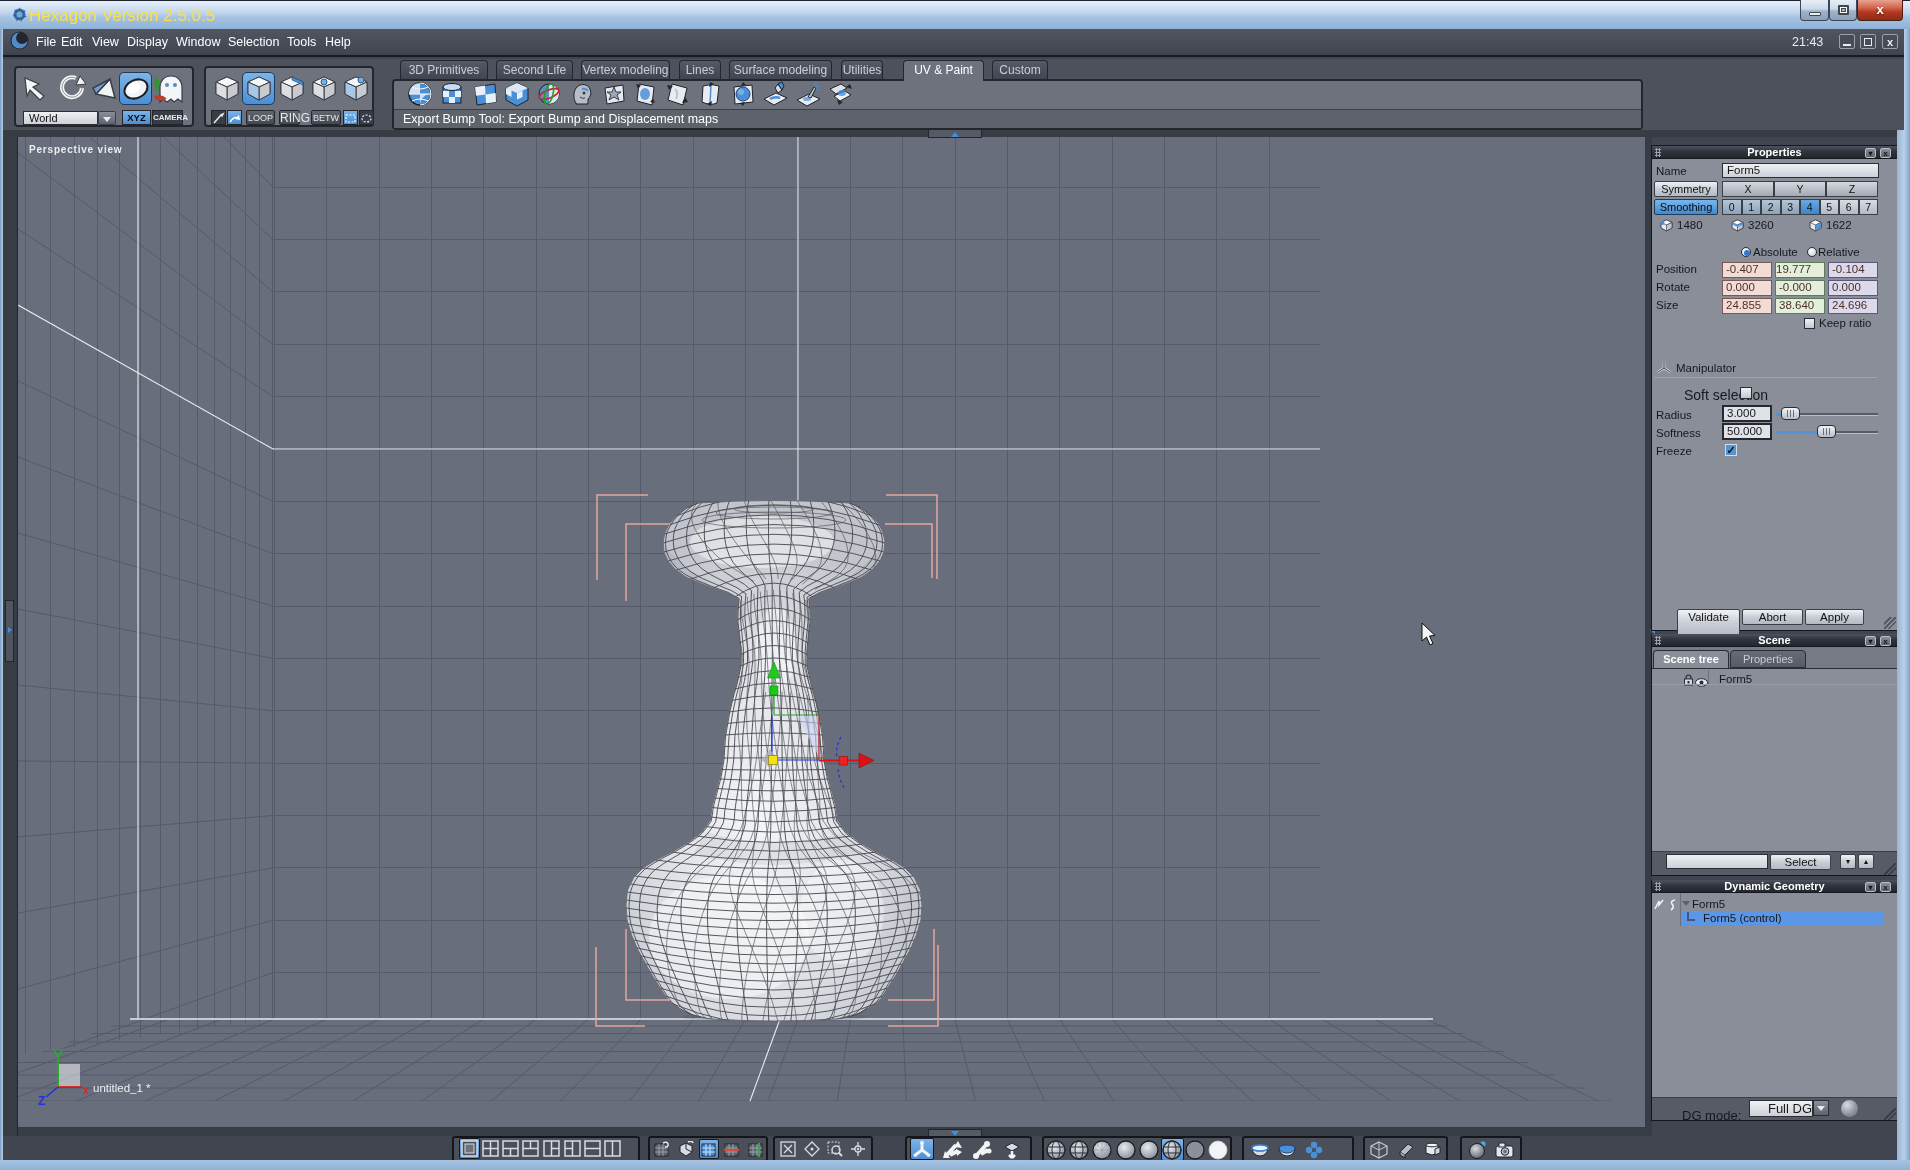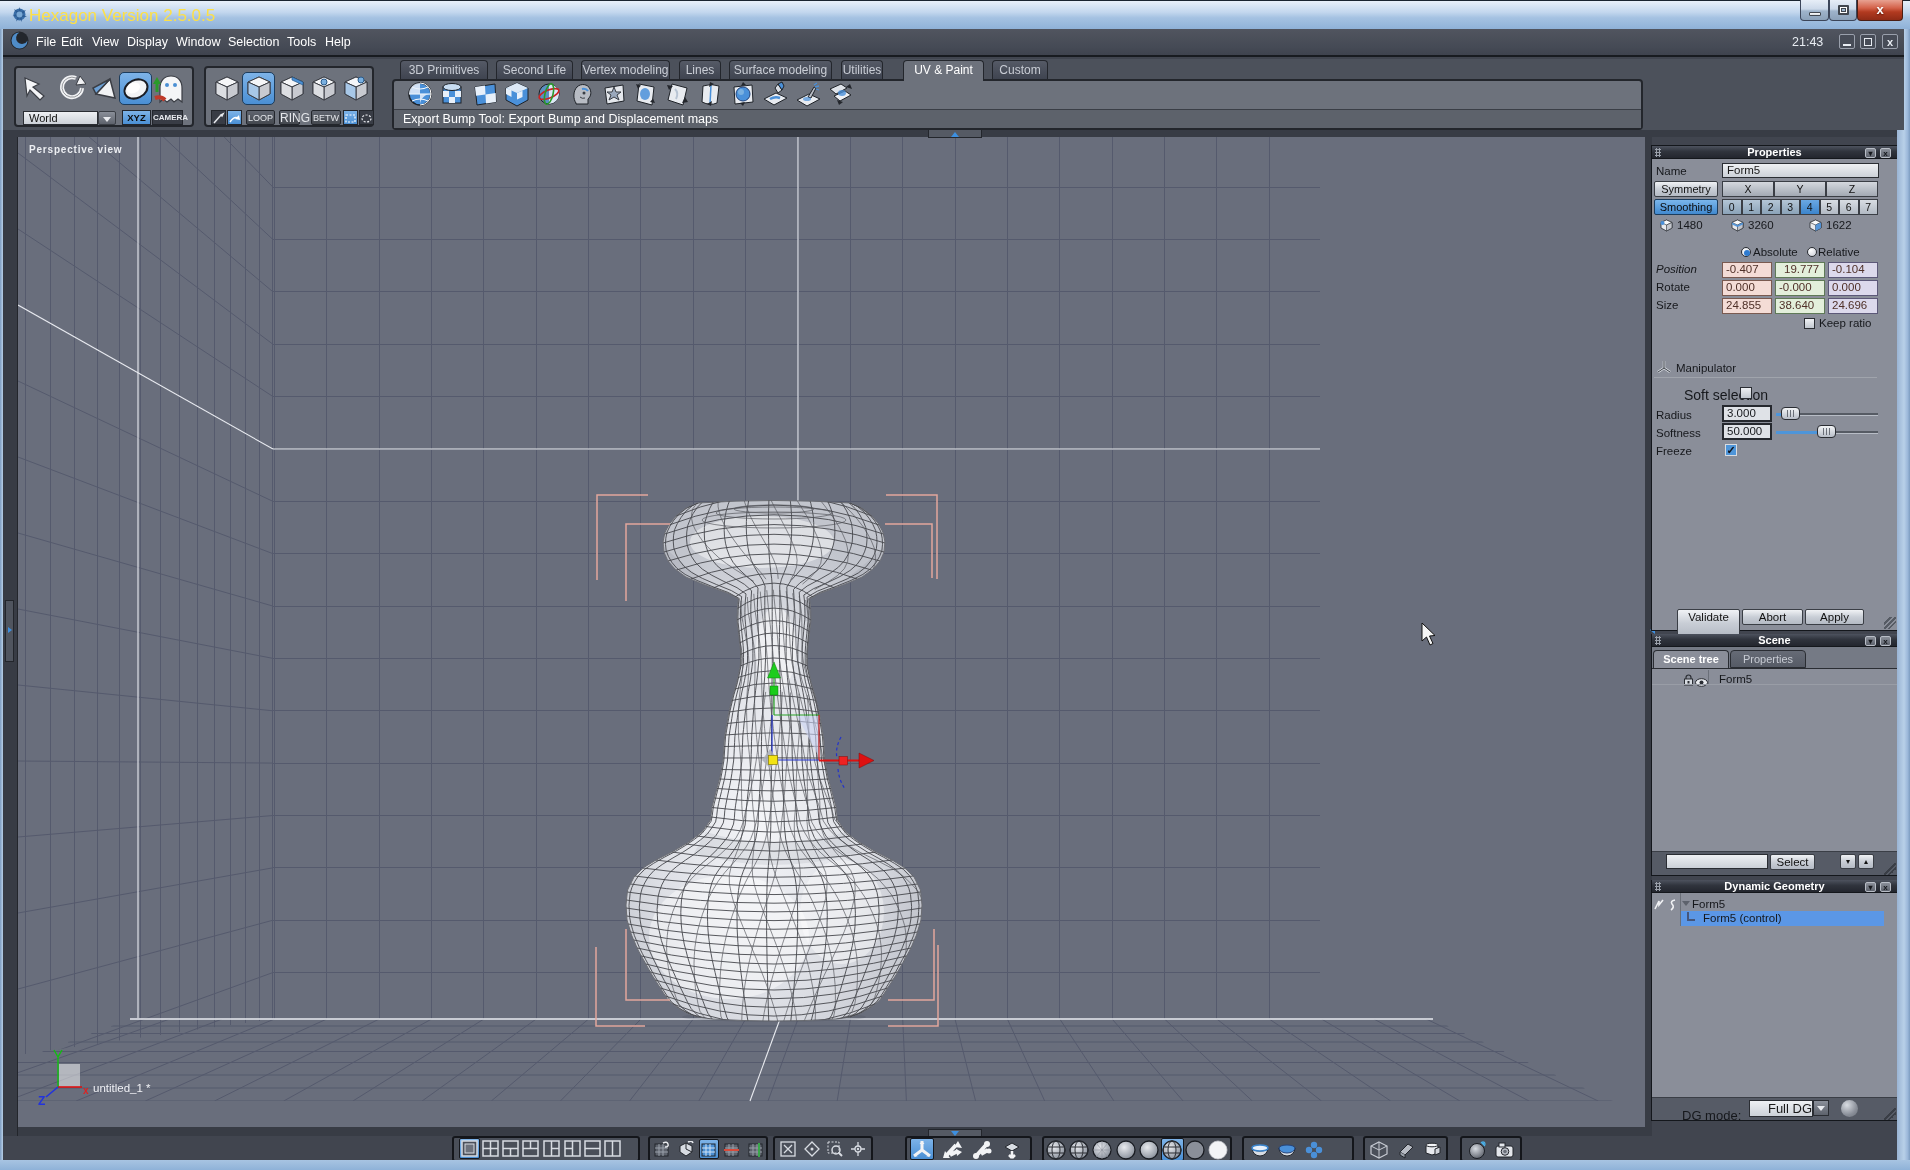--- a/index.html
+++ b/index.html
@@ -365,23 +365,23 @@
       <polygon points="6.5,6 12,3.5 12,9 6.5,12" fill="#c2c5cc" stroke="#2a2d33" stroke-width="0.6"></polygon>
       <polygon points="6.5,6 12,3.5 12,9 6.5,12" fill="#4a90d9" opacity="0.9"></polygon>
     </svg></div>
 <div class="abs" style="left:1826px;top:219px;font-size:11.5px;color:#16181c;">1622</div>
 <div class="abs" style="left:1741px;top:247px;width:10px;height:10px;border-radius:50%;background:radial-gradient(circle at 35% 30%,#fdfdfe,#c8ccd4);border:1px solid #2a2d33">
     <div style="width:6px;height:6px;border-radius:50%;background:#2e7bd0;margin:2px"></div>
   </div>
 <div class="abs" style="left:1753px;top:246px;font-size:11.5px;color:#16181c;">Absolute</div>
 <div class="abs" style="left:1807px;top:247px;width:10px;height:10px;border-radius:50%;background:radial-gradient(circle at 35% 30%,#fdfdfe,#c8ccd4);border:1px solid #2a2d33"></div>
 <div class="abs" style="left:1818px;top:246px;font-size:11.5px;color:#16181c;">Relative</div>
-<div class="abs" style="left:1656px;top:263px;font-size:11.5px;color:#16181c;font-style:italic;">Position</div>
+<div class="abs" style="left:1656px;top:263px;font-size:11.5px;color:#16181c;">Position</div>
 <div class="abs" style="left:1722px;top:262px;width:50px;height:16px;background:#f4dcd6;border:1px solid #7a5a50;font-size:11.5px;color:#4f3028;padding-left:3px">-0.407</div>
-<div class="abs" style="left:1775px;top:262px;width:50px;height:16px;background:#e3efdb;border:1px solid #5f7a57;font-size:11.5px;color:#4f3028;padding-left:8px">19.777</div>
+<div class="abs" style="left:1775px;top:262px;width:50px;height:16px;background:#e3efdb;border:1px solid #5f7a57;font-size:11.5px;color:#4f3028;padding-left:0">19.777</div>
 <div class="abs" style="left:1828px;top:262px;width:50px;height:16px;background:#dcd9ec;border:1px solid #5c5878;font-size:11.5px;color:#4f3028;padding-left:3px">-0.104</div>
 <div class="abs" style="left:1656px;top:281px;font-size:11.5px;color:#16181c;">Rotate</div>
 <div class="abs" style="left:1722px;top:280px;width:50px;height:16px;background:#f4dcd6;border:1px solid #7a5a50;font-size:11.5px;color:#4f3028;padding-left:3px">0.000</div>
 <div class="abs" style="left:1775px;top:280px;width:50px;height:16px;background:#e3efdb;border:1px solid #5f7a57;font-size:11.5px;color:#4f3028;padding-left:3px">-0.000</div>
 <div class="abs" style="left:1828px;top:280px;width:50px;height:16px;background:#dcd9ec;border:1px solid #5c5878;font-size:11.5px;color:#4f3028;padding-left:3px">0.000</div>
 <div class="abs" style="left:1656px;top:299px;font-size:11.5px;color:#16181c;">Size</div>
 <div class="abs" style="left:1722px;top:298px;width:50px;height:16px;background:#f4dcd6;border:1px solid #7a5a50;font-size:11.5px;color:#4f3028;padding-left:3px">24.855</div>
 <div class="abs" style="left:1775px;top:298px;width:50px;height:16px;background:#e3efdb;border:1px solid #5f7a57;font-size:11.5px;color:#4f3028;padding-left:3px">38.640</div>
 <div class="abs" style="left:1828px;top:298px;width:50px;height:16px;background:#dcd9ec;border:1px solid #5c5878;font-size:11.5px;color:#4f3028;padding-left:3px">24.696</div>
 <div class="abs" style="left:1804px;top:318px;width:11px;height:11px;background:linear-gradient(#f0f2f5,#c2c8d0);border:1px solid #2a2d33"></div>
@@ -430,21 +430,21 @@
     </svg></div>
 <div class="abs" style="left:1695px;top:673px"><svg width="13" height="9" viewBox="0 0 13 9" style="">
       <ellipse cx="6.5" cy="4.5" rx="6" ry="3.8" fill="#e8eaee" stroke="#2a2d33"></ellipse>
       <circle cx="6.5" cy="4.5" r="2" fill="#2a2d33"></circle>
     </svg></div>
 <div class="abs" style="left:1708px;top:670px;width:1px;height:14px;background:#6a6f78"></div>
 <div class="abs" style="left:1719px;top:673px;font-size:11.5px;color:#16181c;">Form5</div>
 <div class="abs" style="left:1652px;top:684px;width:245px;height:1px;background:#999da6"></div>
 <div class="abs" style="left:1652px;top:851px;width:245px;height:24px;background:#565b66;border-top:1px solid #3a3e46"></div>
 <div class="abs field" style="left:1666px;top:854px;width:102px;height:15px"></div>
-<div class="abs btn" style="left:1770px;top:854px;width:45px;height:16px;font-size:11.5px;line-height:15px">Select</div>
+<div class="abs btn" style="left:1770px;top:854px;width:61px;height:16px;font-size:11.5px;line-height:15px">Select</div>
 <div class="abs btn" style="left:1840px;top:854px;width:16px;height:15px;font-size:8px;line-height:14px">▾</div>
 <div class="abs btn" style="left:1858px;top:854px;width:16px;height:15px;font-size:8px;line-height:14px">▴</div>
 <div class="abs" style="left:1884px;top:863px;width:12px;height:12px;background-image:linear-gradient(135deg,transparent 45%,#3a3e46 45%,#3a3e46 55%,transparent 55%),linear-gradient(135deg,transparent 65%,#3a3e46 65%,#3a3e46 75%,transparent 75%)"></div>
 <div class="abs" style="left:1651px;top:880px;width:247px;height:241px;background:#8a8e99;border:1px solid #14171c"></div>
 <div class="abs panel-title" style="left:1652px;top:880px;width:245px;height:13px;line-height:13px">Dynamic Geometry</div>
 <div class="abs" style="left:1655px;top:882px;width:6px;height:9px;background-image:radial-gradient(circle,#9aa0aa 1px,transparent 1.2px);background-size:3px 3px"></div>
 <div class="abs" style="left:1865px;top:881.5px;width:11px;height:10px;background:linear-gradient(#8a8f99,#5d626c);border:1px solid #b8bdc6;border-radius:2px;color:#16181d;font-size:8px;line-height:9px;text-align:center;font-weight:bold">▾</div>
 <div class="abs" style="left:1880px;top:881.5px;width:11px;height:10px;background:linear-gradient(#8a8f99,#5d626c);border:1px solid #b8bdc6;border-radius:2px;color:#16181d;font-size:8px;line-height:9px;text-align:center;font-weight:bold">x</div>
 <div class="abs" style="left:1654px;top:897px"><svg width="10" height="12" viewBox="0 0 10 12" style="">
       <path d="M1,10 L5,2 L5,6 L9,1" stroke="#f0f1f4" stroke-width="1.6" fill="none"></path>

